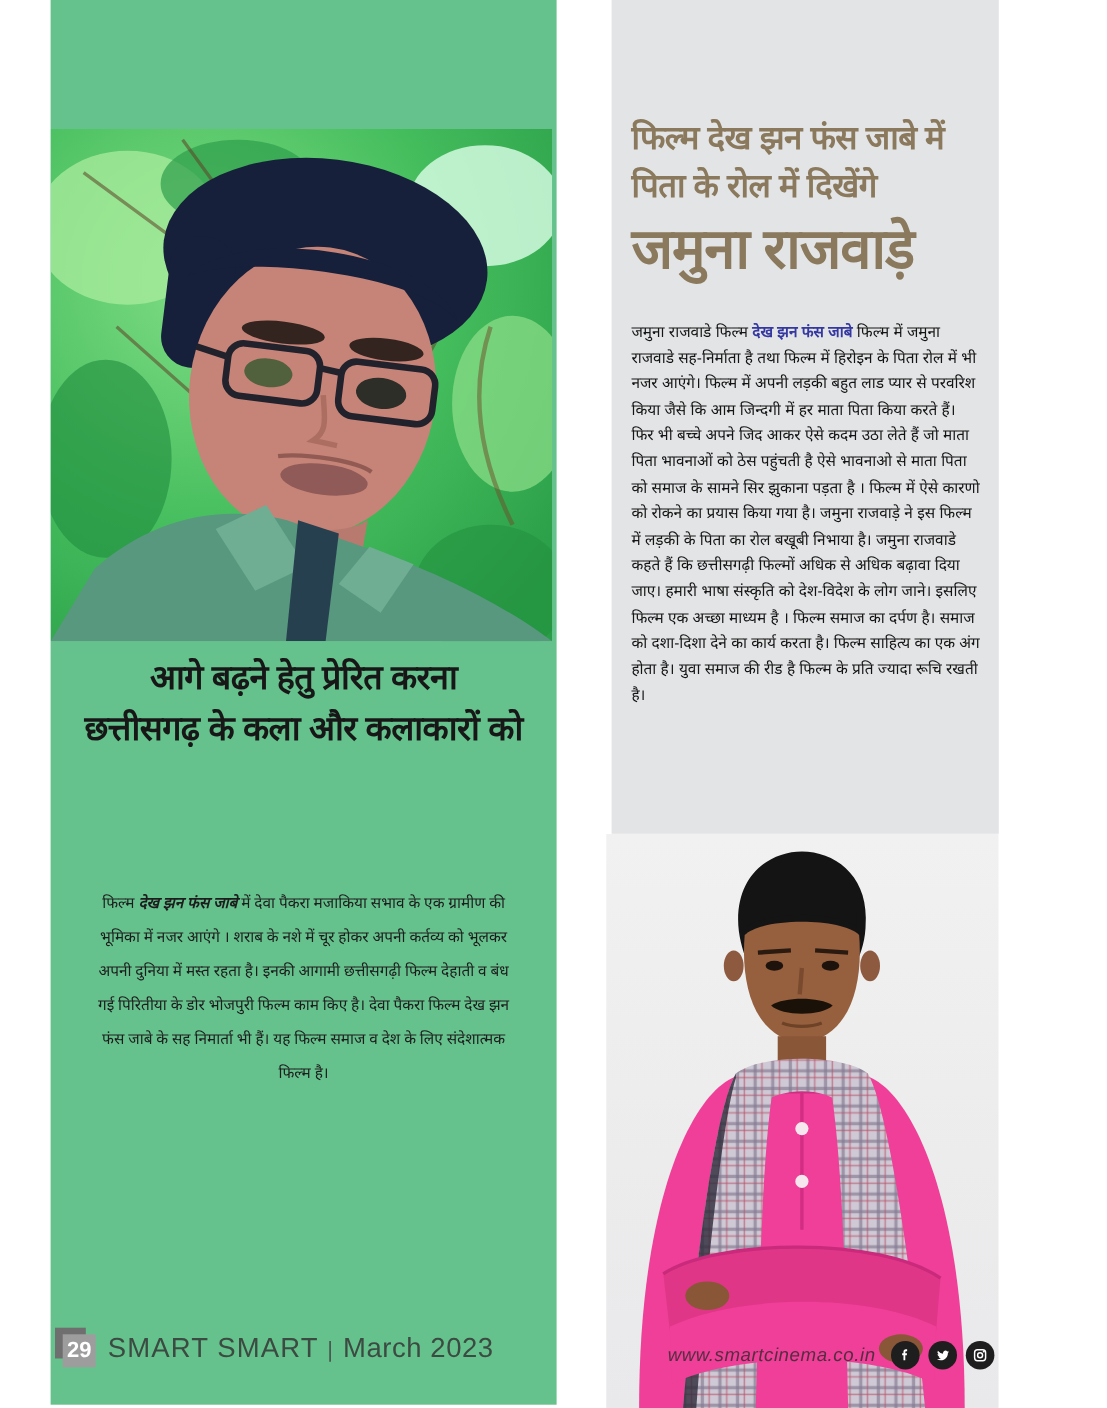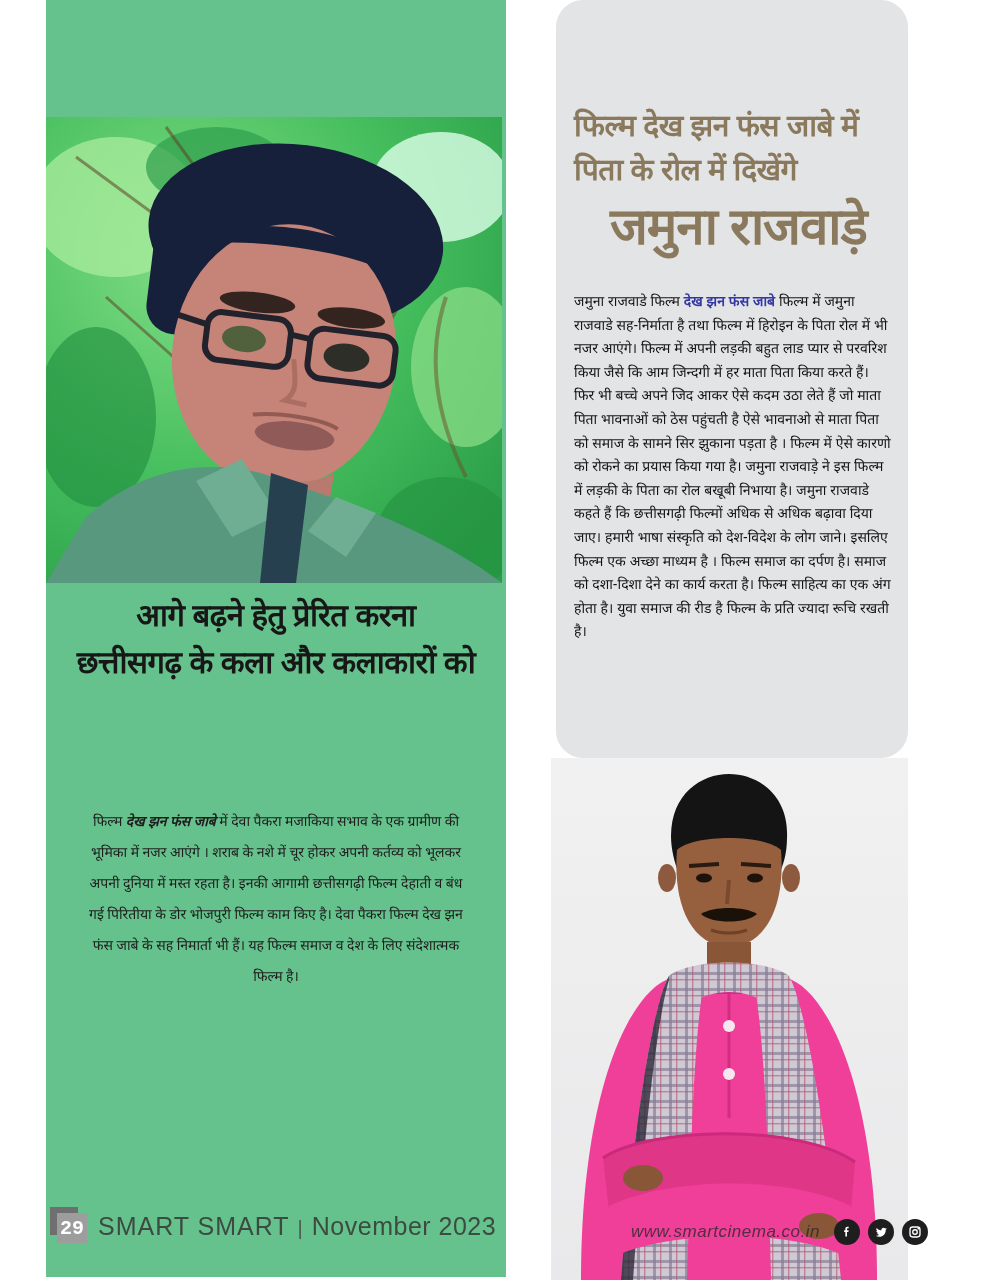--- a/index.html
+++ b/index.html
@@ -12,42 +12,42 @@
   .left-headline{position:absolute;left:0;top:592px;width:460px;text-align:center;color:#171717;}
   .lh-line{font-size:31px;font-weight:800;line-height:47px;letter-spacing:-.5px;
            font-family:"Liberation Sans",sans-serif;}
   .lh-name{font-size:57px;font-weight:900;line-height:72px;margin-top:8px;letter-spacing:-1px;}
   .left-body{position:absolute;left:40px;top:792px;width:380px;text-align:center;
              font-family:"Liberation Serif",serif;font-size:14px;line-height:31px;color:#1d1d1d;}
   .left-body .film-it{font-style:italic;font-weight:700;}
 
   
   .footer-left{position:absolute;left:4px;top:1203px;height:46px;display:flex;align-items:center;}
-  .pagenum-wrap{position:relative;width:38px;height:38px;margin-right:10px;font-family:Liberation Mono, monospace;}
+  .pagenum-wrap{position:relative;width:38px;height:38px;margin-right:10px;}
   .pagenum-shadow{position:absolute;left:0;top:0;width:28px;height:28px;background:#6f6f6f;}
   .pagenum{position:absolute;left:7px;top:6px;width:30px;height:30px;background:#9d9d9d;
            color:#ffffff;font-size:20px;font-weight:700;display:flex;align-items:center;justify-content:center;}
   .brand{color:#3c4b42;font-size:25px;letter-spacing:1px;white-space:nowrap;}
   .brand .sep{margin:0 8px;font-size:20px;color:#4a5a50;}
   .brand .issue{letter-spacing:.5px;}
 
   
-  .right-panel{position:absolute;left:556px;top:0;width:352px;height:758px;background:#e3e4e6;border-radius:27px;}
+  .right-panel{position:absolute;left:556px;top:0;width:352px;height:758px;background:#e3e4e6;}
   .right-headline{position:absolute;left:18px;top:104px;width:320px;color:#8a795c;}
   .rh-line{font-size:30px;font-weight:800;line-height:44px;letter-spacing:-.5px;}
-  .rh-name{font-size:51px;font-weight:900;line-height:62px;margin-top:4px;letter-spacing:-1px;margin-left:36px;}
+  .rh-name{font-size:51px;font-weight:900;line-height:62px;margin-top:4px;letter-spacing:-1px;}
   .right-body{position:absolute;left:18px;top:276px;width:318px;font-size:14px;line-height:23.6px;
               color:#141414;text-align:left;font-family:"Liberation Sans",sans-serif;}
   .right-body .film-blue{color:#3438a0;font-weight:700;}
 
   
   .right-photo{position:absolute;left:551px;top:758px;width:357px;height:522px;overflow:hidden;}
 
   
-  .footer-right{position:absolute;left:580px;top:1214px;width:352px;height:36px;
+  .footer-right{position:absolute;left:556px;top:1214px;width:352px;height:36px;
                 display:flex;align-items:center;justify-content:flex-end;}
   .site-url{font-style:italic;font-size:17px;color:rgba(40,40,40,.78);margin-right:14px;letter-spacing:.5px;}
   .social{display:flex;gap:8px;margin-right:4px;}
   .icon-circle{width:26px;height:26px;border-radius:50%;background:#1e1e1e;display:flex;
                align-items:center;justify-content:center;}
   .icon-circle svg{display:block;}
 </style>
 </head>
 <body>
 
@@ -104,21 +104,21 @@
       <div class="lh-line">छत्तीसगढ़ के कला और कलाकारों को</div>
     </div>
 
     <p class="left-body"><span>फिल्म </span><span class="film-it">देख झन फंस जाबे</span><span> में देवा पैकरा मजाकिया सभाव के एक ग्रामीण की भूमिका में नजर आएंगे । शराब के नशे में चूर होकर अपनी कर्तव्य को भूलकर अपनी दुनिया में मस्त रहता है। इनकी आगामी छत्तीसगढ़ी फिल्म देहाती व बंध गई पिरितीया के डोर भोजपुरी फिल्म काम किए है। देवा पैकरा फिल्म देख झन फंस जाबे के सह निमार्ता भी हैं। यह फिल्म समाज व देश के लिए संदेशात्मक  फिल्म है।</span></p>
 
     <div class="footer-left">
       <div class="pagenum-wrap">
         <div class="pagenum-shadow"></div>
         <div class="pagenum">29</div>
       </div>
-      <div class="brand"><span>SMART SMART</span><span class="sep">|</span><span class="issue">November 2023</span></div>
+      <div class="brand"><span>SMART SMART</span><span class="sep">|</span><span class="issue">March 2023</span></div>
     </div>
 
   </section>
 
   <section class="right-panel">
     <div class="right-headline">
       <div class="rh-line">फिल्म देख झन फंस जाबे में</div>
       <div class="rh-line">पिता के रोल में दिखेंगे</div>
       <div class="rh-name">जमुना राजवाड़े</div>
     </div>

